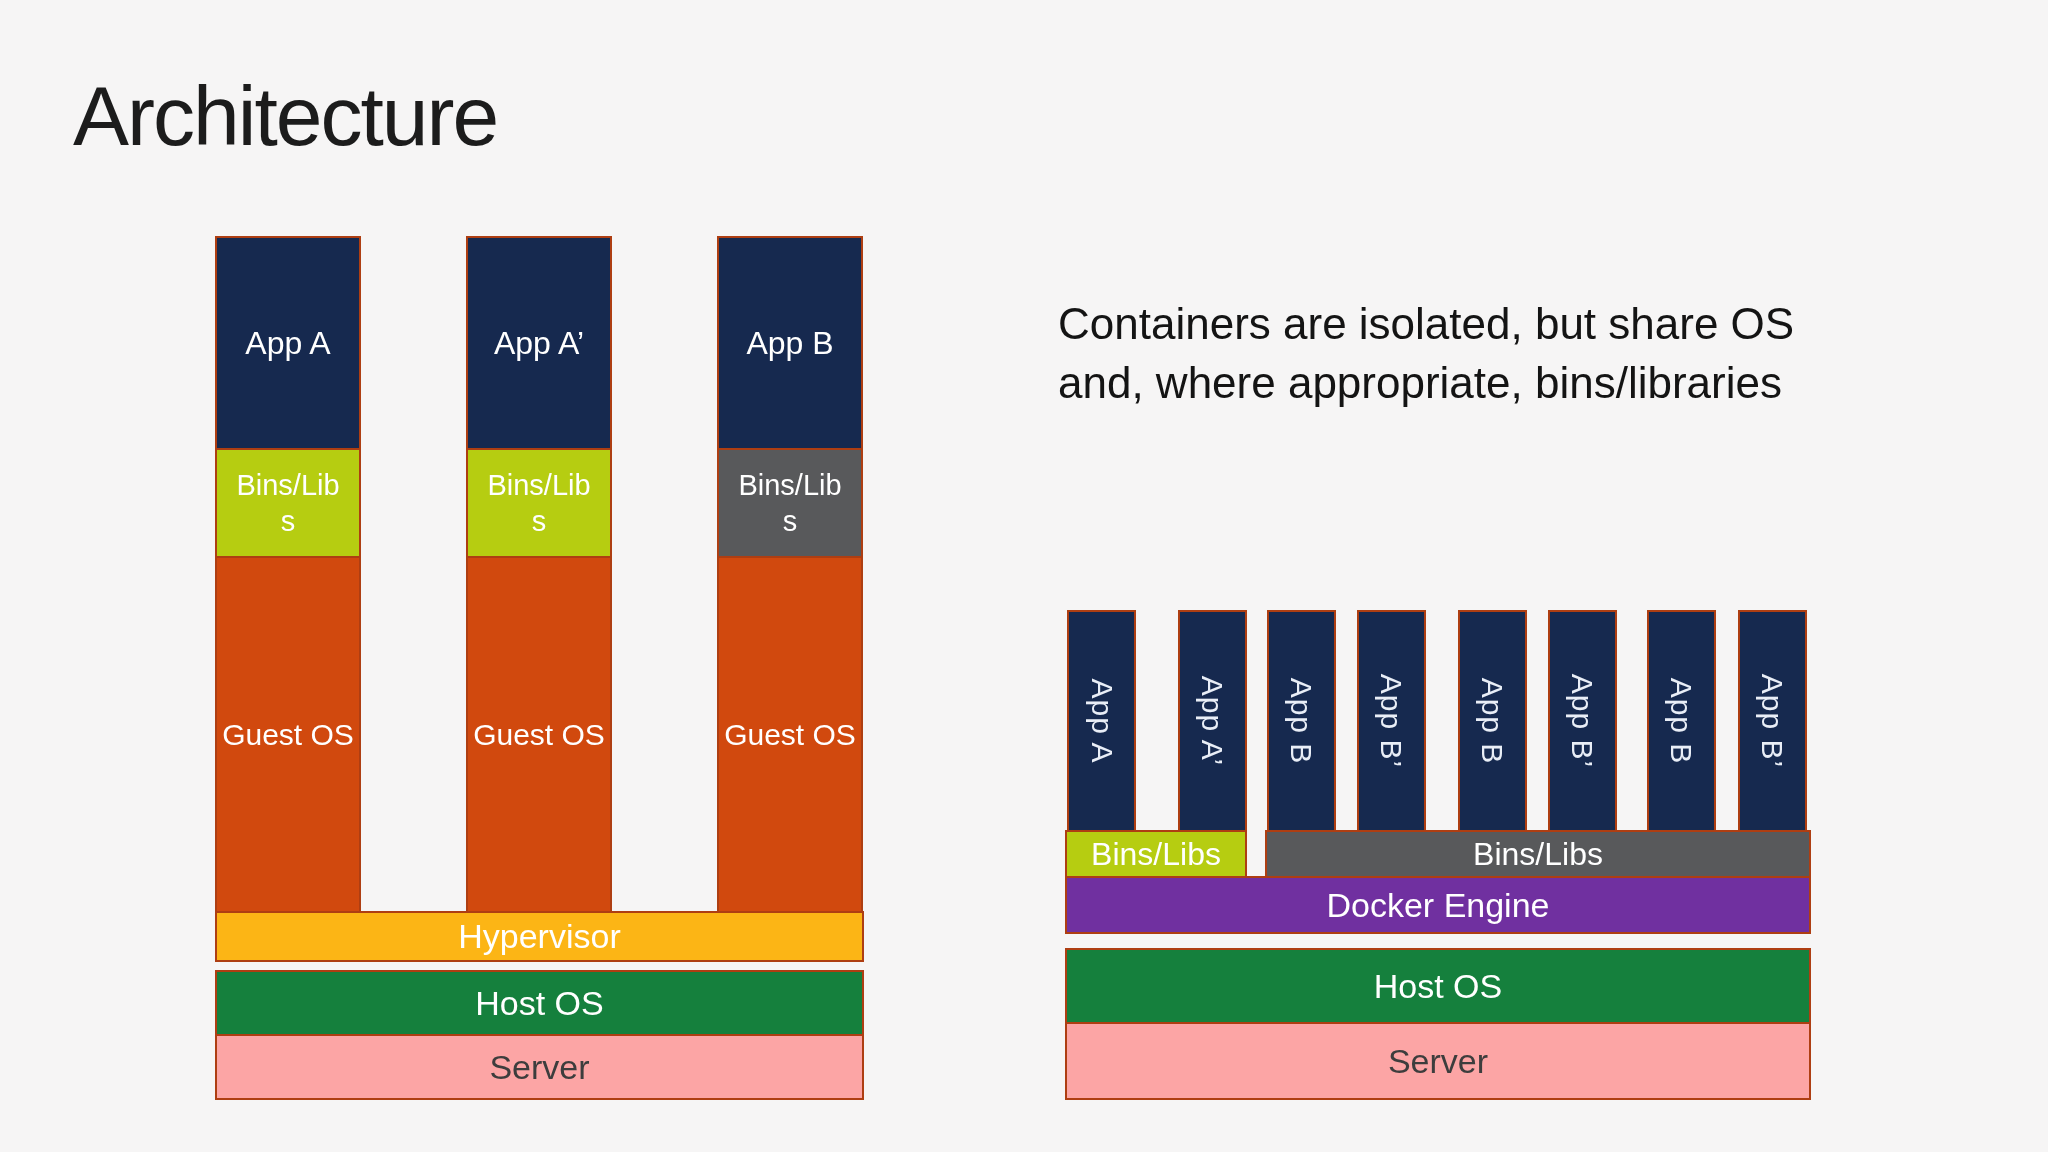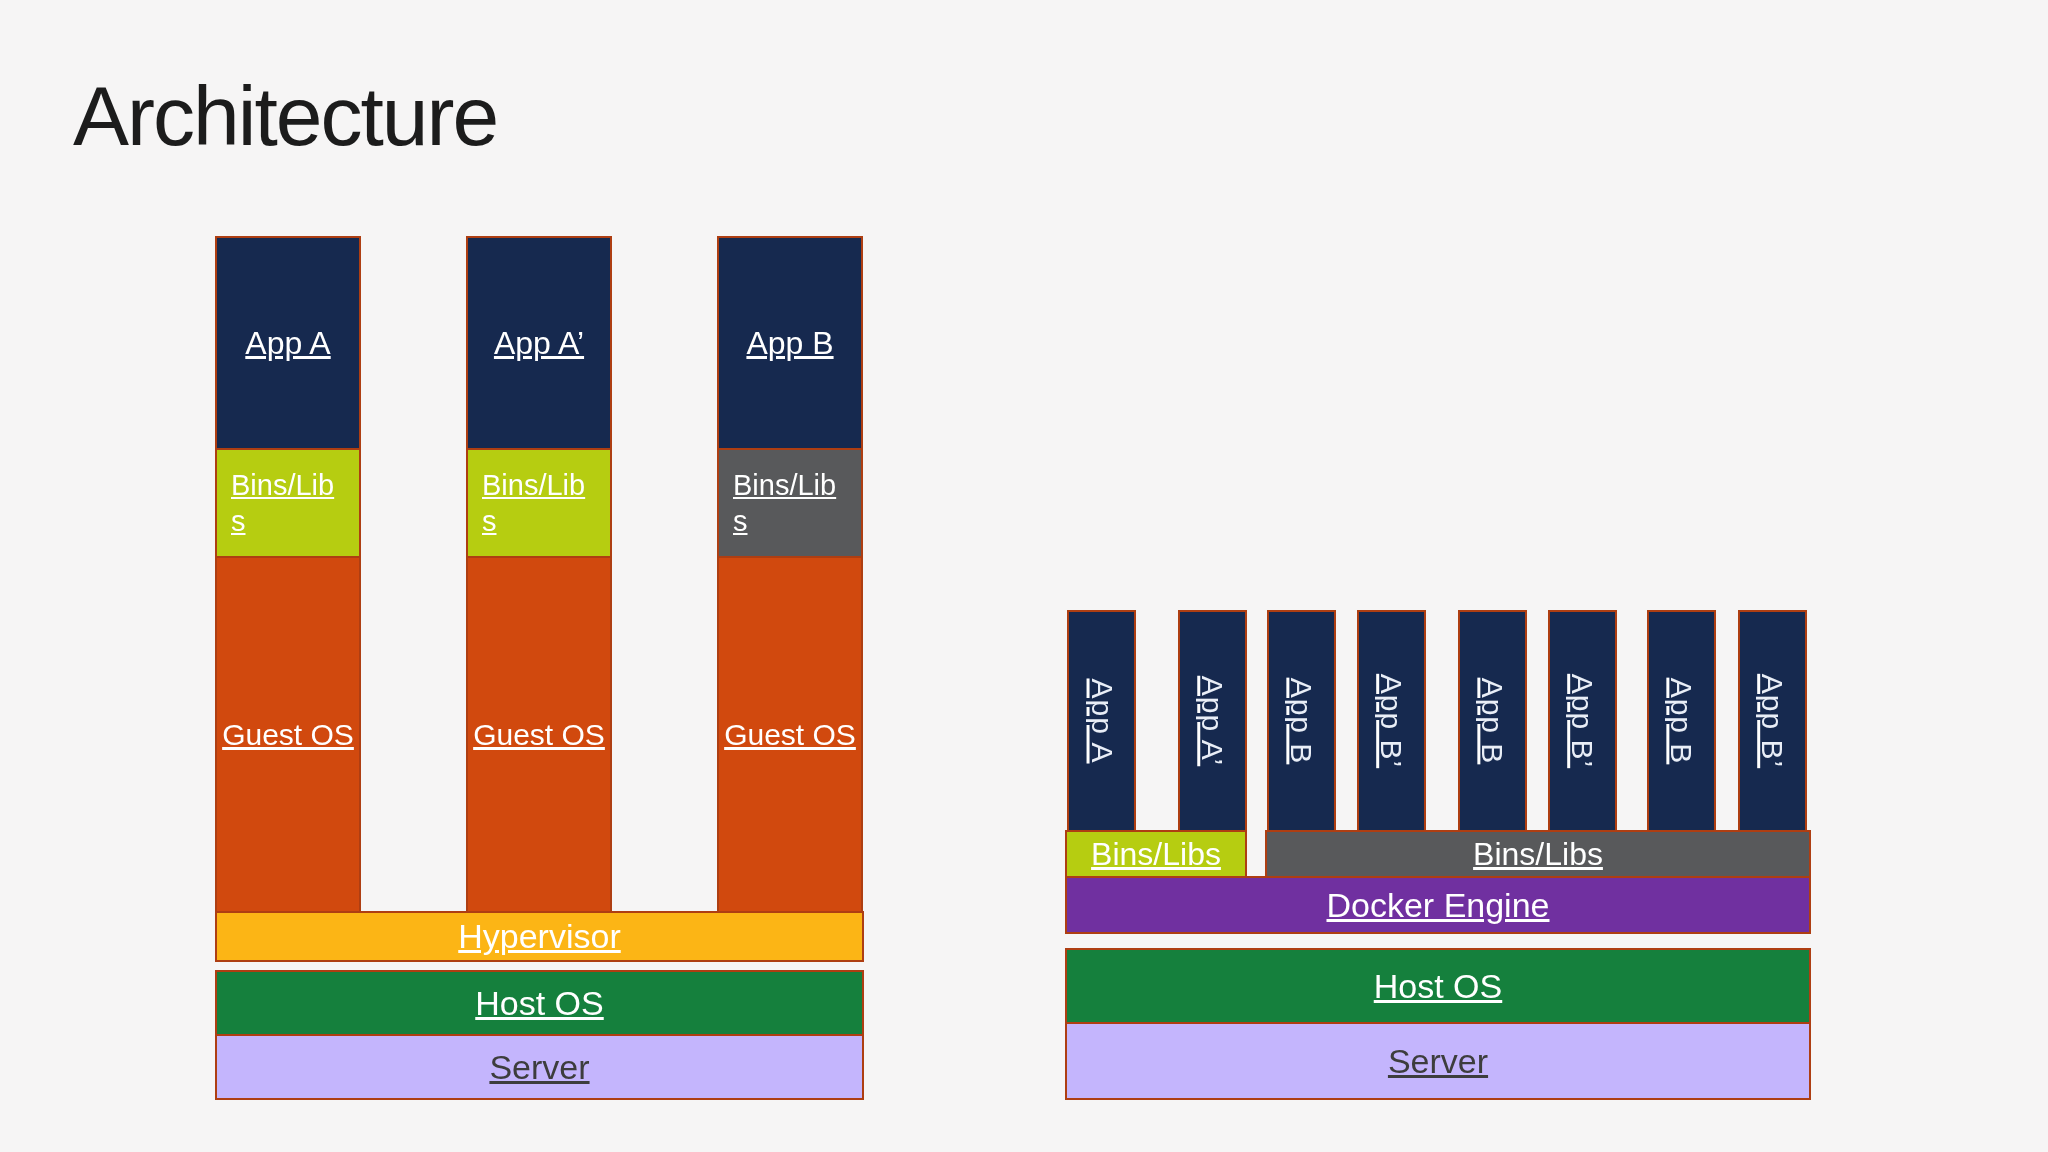--- a/index.html
+++ b/index.html
@@ -18,50 +18,51 @@
   }
   .note{
     position:absolute;left:1058px;top:295px;width:800px;
     font-size:44px;line-height:1.33;font-weight:400;
     color:#141414;
   }
   .box{
     position:absolute;box-sizing:border-box;
     border:2px solid #ae3e12;
     display:flex;align-items:center;justify-content:center;
-    color:#ffffff;text-decoration:underline;
+    text-align:center;color:#ffffff;
   }
   .navy{background:#16294f;}
   .green{background:#b6cd11;}
   .graybins{background:#58595b;}
   .guest{background:#d1490e;}
   .amber{background:#fcb515;}
   .blue{background:#15803d;}
   .purple{background:#7030a0;}
-  .whitebar{background:#c4b5fd;color:#3d3d3d;}
+  .whitebar{background:#fca5a5;color:#3d3d3d;}
   
   .vm-app{font-size:32px;}
   .vm-bins{font-size:29px;line-height:1.25;word-break:break-all;padding:0 14px;}
   .vm-guest{font-size:30px;line-height:1.3;}
   .layer-label{font-size:34px;}
   
   .cbar span{
     transform:rotate(90deg);
     white-space:nowrap;
     font-size:30px;letter-spacing:1px;color:#e9eef7;
   }
   .bins-shared{font-size:32px;}
 </style>
 </head>
 <body>
 
 <div class="stage">
 
   <div class="title">Architecture</div>
 
+  <div class="note">Containers are isolated, but share OS and, where appropriate, bins/libraries</div>
 
   <div>
 
     <div class="box navy vm-app" style="left:215px;top:236px;width:146px;height:214px;">App A</div>
     <div class="box green vm-bins" style="left:215px;top:448px;width:146px;height:110px;">Bins/Libs</div>
     <div class="box guest vm-guest" style="left:215px;top:556px;width:146px;height:357px;">Guest OS</div>
 
     <div class="box navy vm-app" style="left:466px;top:236px;width:146px;height:214px;">App A’</div>
     <div class="box green vm-bins" style="left:466px;top:448px;width:146px;height:110px;">Bins/Libs</div>
     <div class="box guest vm-guest" style="left:466px;top:556px;width:146px;height:357px;">Guest OS</div>

